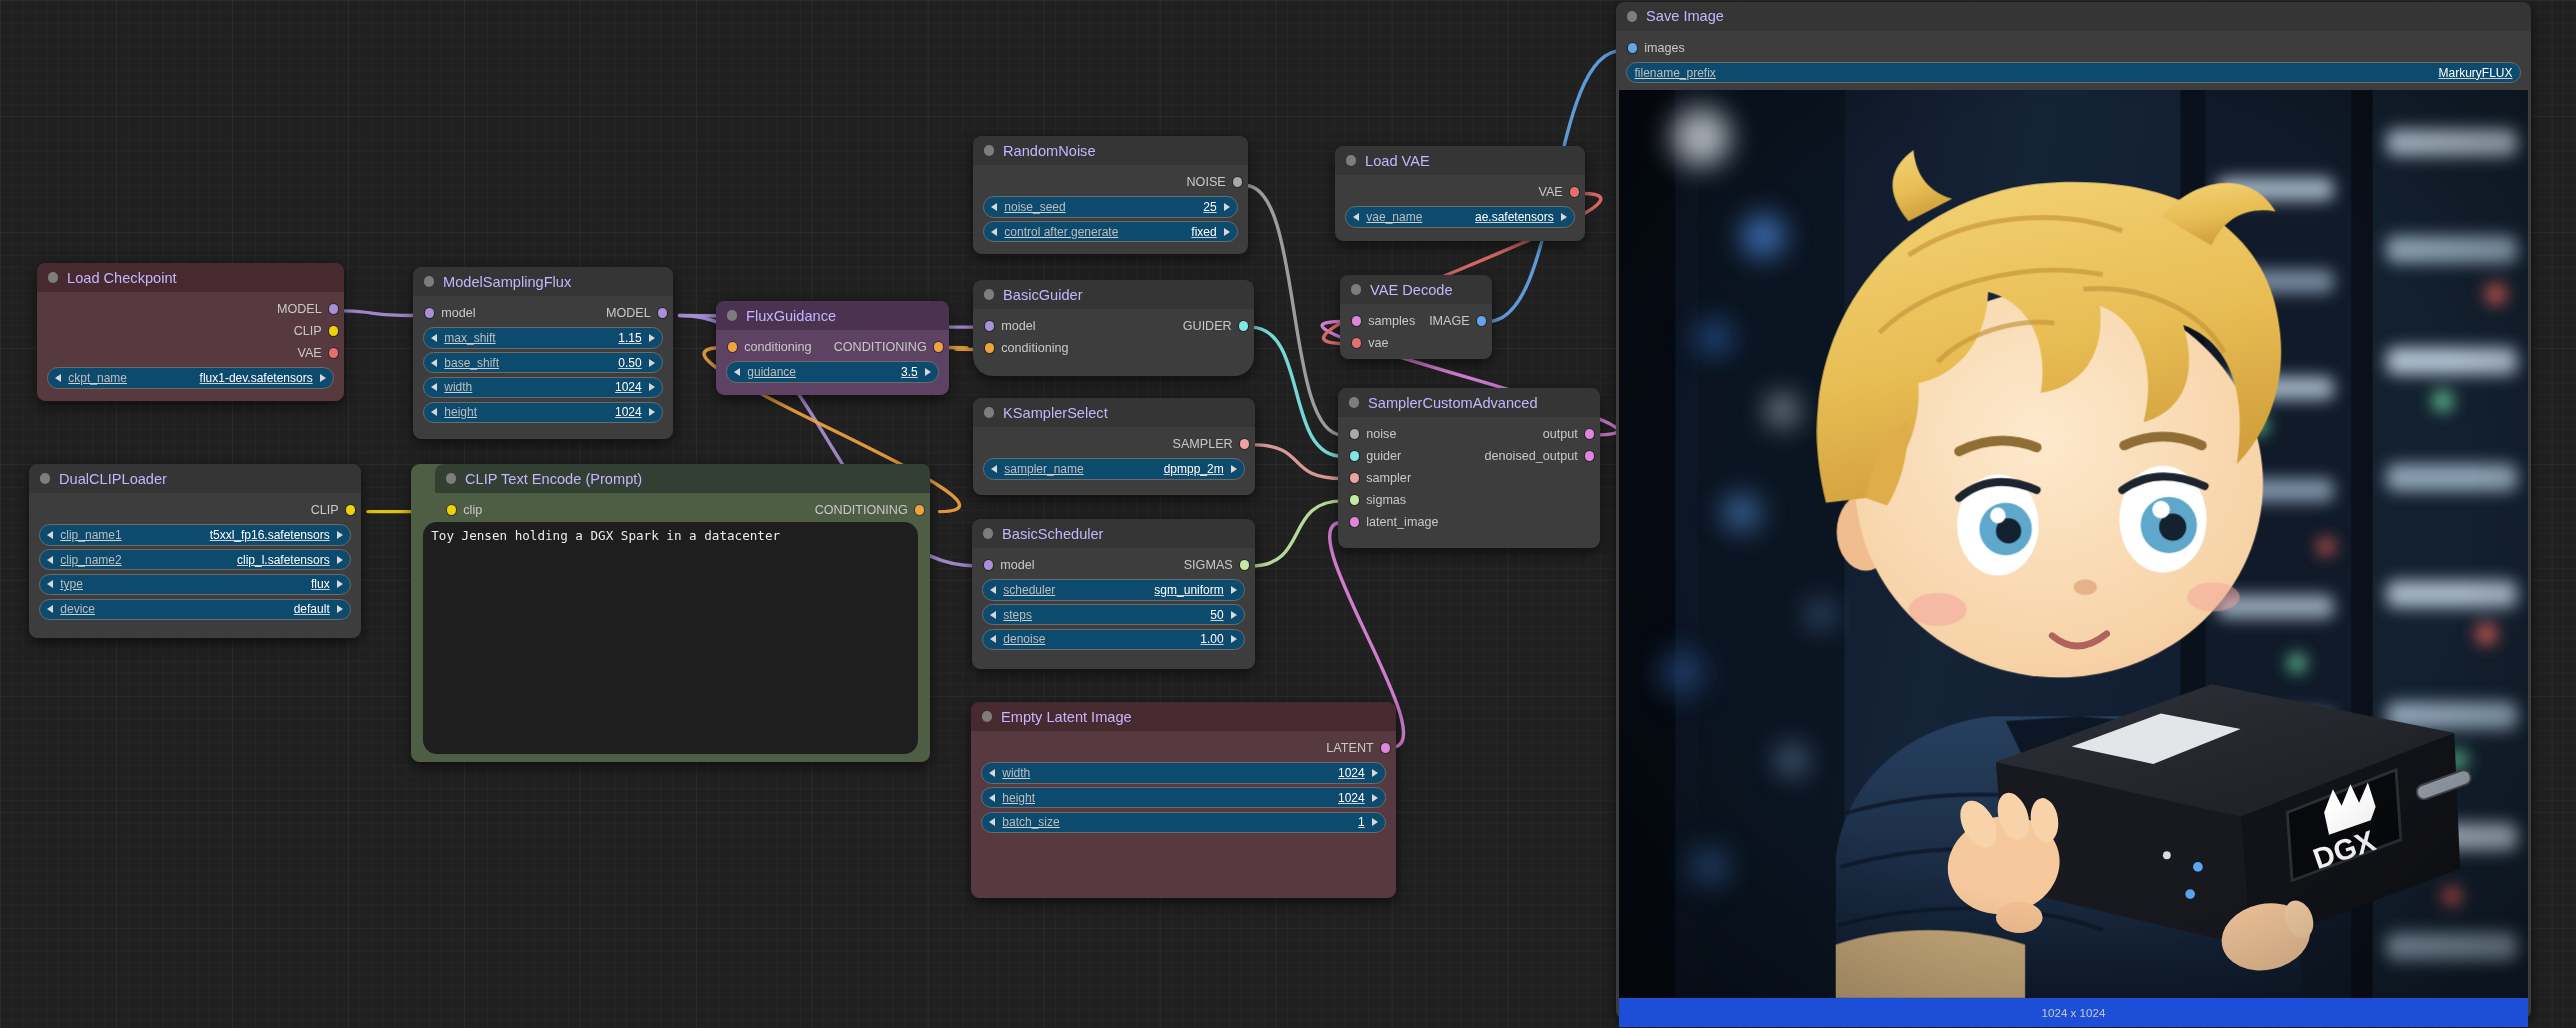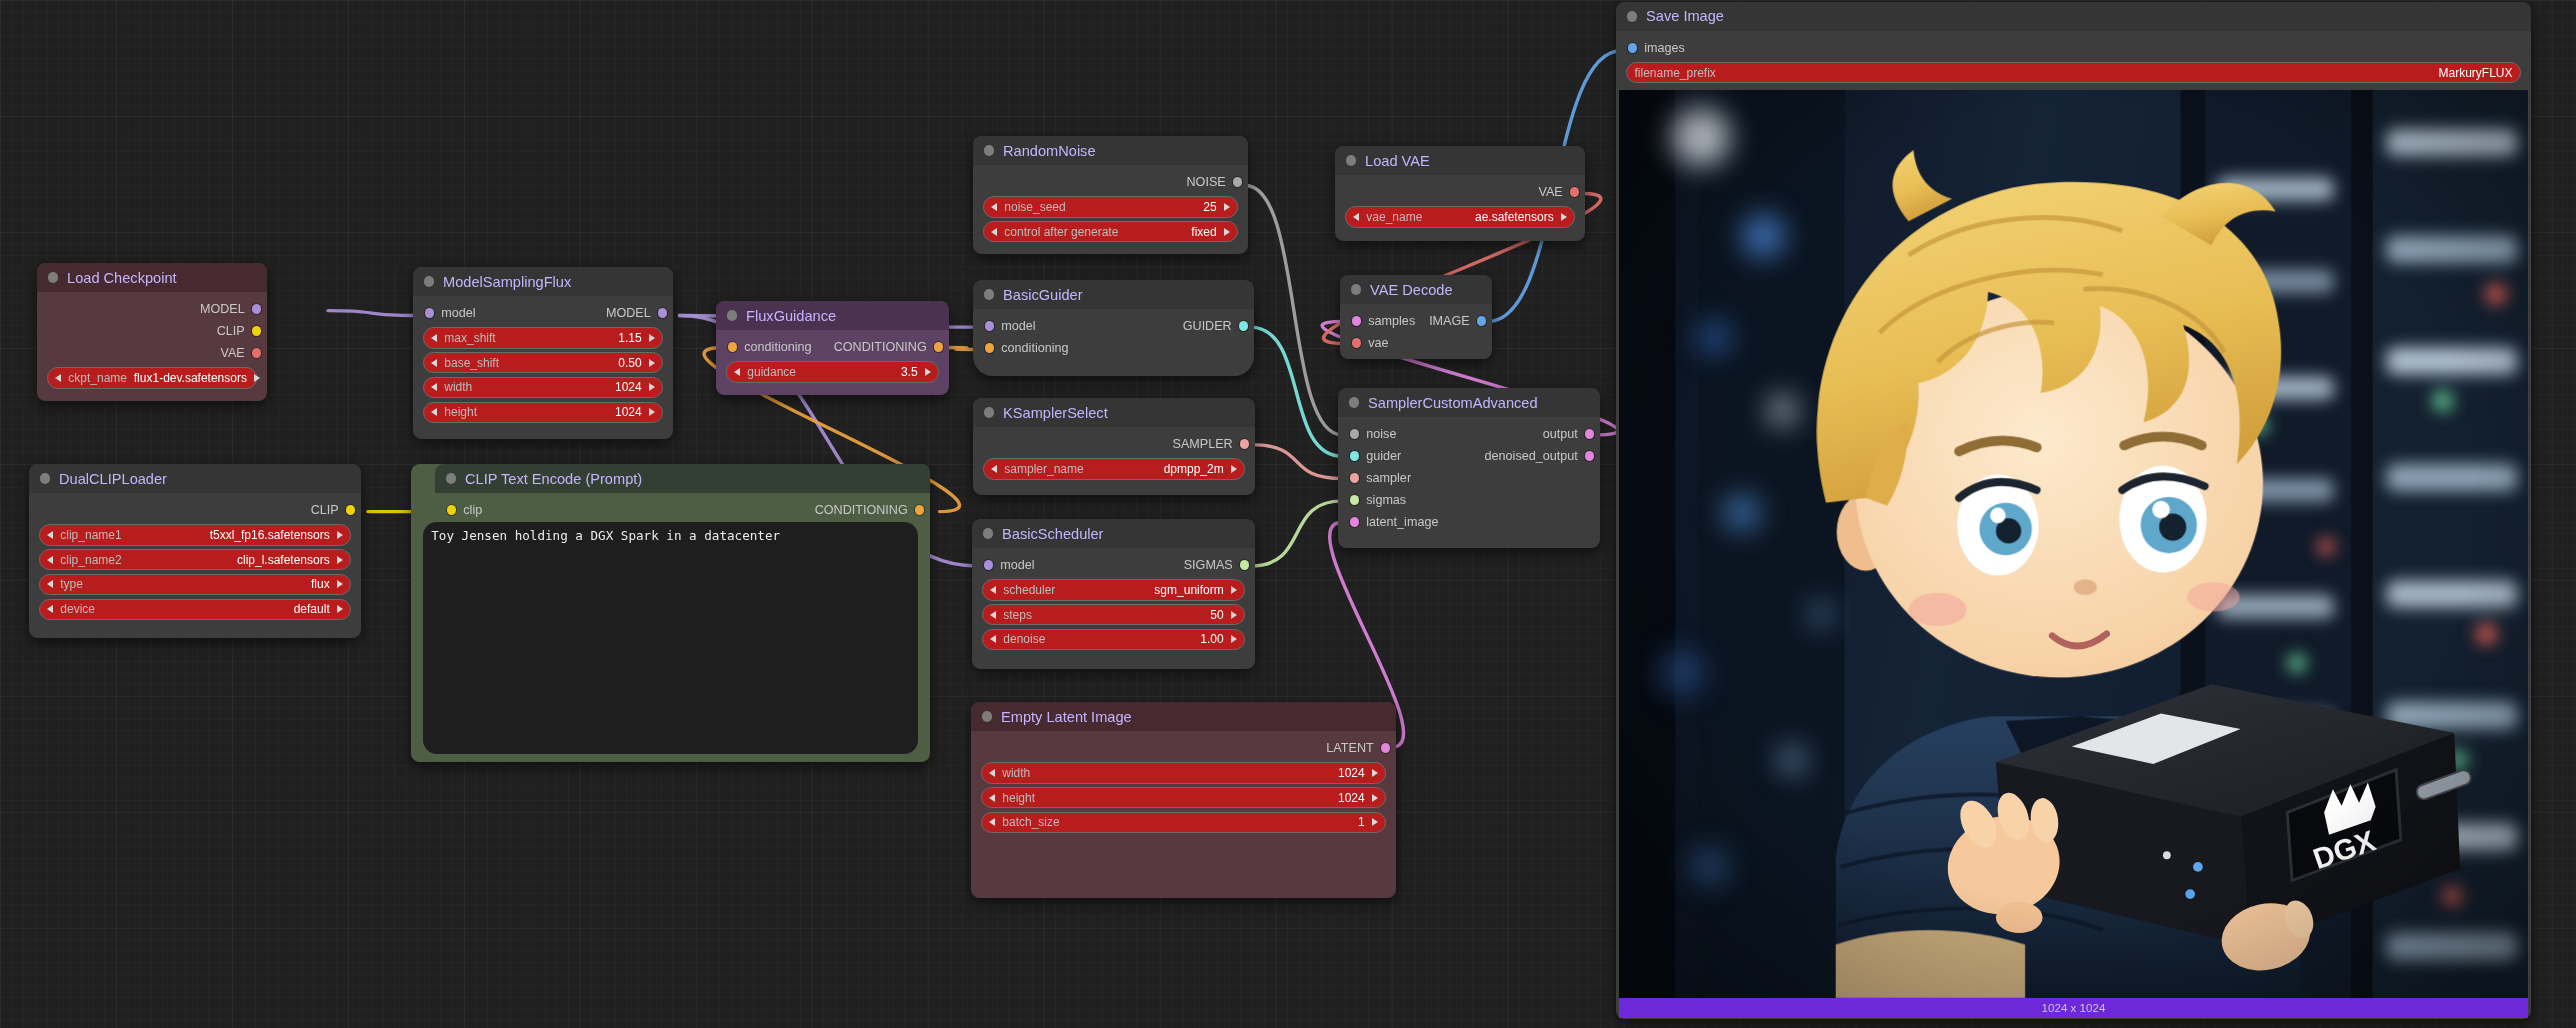--- a/index.html
+++ b/index.html
@@ -19,36 +19,36 @@
     box-shadow:0 4.9px 13.6px rgba(0,0,0,.55);color:#cfcfcf;}
   .nheader{height:29px;border-radius:8.7px 8.7px 0 0;display:flex;align-items:center;
     gap:8.7px;padding:0 10.7px;background:#353535;font-size:14.6px;color:#c4b5fd;white-space:nowrap;overflow:hidden;}
   .tdot{width:10.7px;height:10.7px;border-radius:50%;background:#7d7d7d;flex:0 0 auto;}
   .nbody{padding-top:5.8px;}
   .row{height:22px;display:flex;align-items:center;justify-content:space-between;padding:0 5.8px;font-size:12.6px;margin-left:6px;}
   .row.outonly{justify-content:flex-end;}
   .port{display:flex;align-items:center;gap:6.8px;}
   .dot{width:9.7px;height:9.7px;border-radius:50%;background:#999;flex:0 0 auto;box-shadow:0 0 0 1px rgba(0,0,0,.35);}
   .plabel{color:#c8c8c8;}
-  .widget{height:19.4px;margin:3.4px 9.7px;background:#b91c1c;border:1px solid #6b6b6b;border-radius:10.7px;
-    display:flex;align-items:center;gap:6.8px;padding:0 7.8px;font-size:12px;}
+  .widget{height:19.4px;margin:3.4px 9.7px;background:#0c4a6e;border:1px solid #6b6b6b;border-radius:10.7px;
+    display:flex;align-items:center;gap:6.8px;padding:0 7.8px;font-size:12px;text-decoration:underline;}
   .wlabel{color:#bdbdbd;white-space:nowrap;}
   .wvalue{margin-left:auto;color:#ffffff;white-space:nowrap;}
   .arr{width:0;height:0;display:inline-block;flex:0 0 auto;}
   .arr-l{border-top:4.9px solid transparent;border-bottom:4.9px solid transparent;border-right:6.8px solid #d8d8d8;}
   .arr-r{border-top:4.9px solid transparent;border-bottom:4.9px solid transparent;border-left:6.8px solid #d8d8d8;}
   
   .maroon{background:#573a40;}  .maroon .nheader{background:#472a2f;}
   .purple{background:#5e4263;}  .purple .nheader{background:#4b3251;}
   .green{background:#4e5e44;padding-left:24px;}   .green .nheader{background:#343f34;}
   .prompt-area{position:absolute;left:11.6px;right:11.6px;top:58px;bottom:7.8px;background:#1e1e1e;border-radius:14px;
     padding:5.8px 8.7px;font-family:"DejaVu Sans Mono",monospace;font-size:12.6px;color:#ececec;white-space:pre-wrap;}
   .preview{position:absolute;left:2.9px;right:2.9px;top:88px;height:908px;background:#05080d;overflow:hidden;}
   .preview svg{display:block;width:100%;height:100%;}
-  .caption{position:absolute;left:2.9px;right:2.9px;top:996px;height:20px;background:#6d28d9;
+  .caption{position:absolute;left:2.9px;right:2.9px;top:996px;height:29px;background:#1d4ed8;
     display:flex;align-items:center;justify-content:center;font-size:11.6px;color:#c9c9c9;}
 </style>
 </head>
 <body>
 
 <svg id="wires" width="2576" height="1029" viewBox="0 0 2654 1060">
     <path d="M 338 320 C 398 320, 368 325, 428 325" stroke="#a98fd8" stroke-width="3.5" fill="none" stroke-linecap="round" opacity="0.92"></path>
     <path d="M 379 527 C 439 527, 377 527, 437 527" stroke="#eed309" stroke-width="3.5" fill="none" stroke-linecap="round" opacity="0.92"></path>
     <path d="M 700 325 C 850 325, 857 337, 1007 337" stroke="#a98fd8" stroke-width="3.5" fill="none" stroke-linecap="round" opacity="0.92"></path>
     <path d="M 700 325 C 850 325, 856 583, 1006 583" stroke="#a98fd8" stroke-width="3.5" fill="none" stroke-linecap="round" opacity="0.92"></path>
@@ -57,21 +57,21 @@
     <path d="M 1283 191 C 1343 191, 1323 448, 1383 448" stroke="#a8a8a8" stroke-width="3.5" fill="none" stroke-linecap="round" opacity="0.92"></path>
     <path d="M 1288 337 C 1348 337, 1323 470, 1383 470" stroke="#7de8e3" stroke-width="3.5" fill="none" stroke-linecap="round" opacity="0.92"></path>
     <path d="M 1289 458 C 1349 458, 1323 493, 1383 493" stroke="#eaa3a0" stroke-width="3.5" fill="none" stroke-linecap="round" opacity="0.92"></path>
     <path d="M 1289 583 C 1349 583, 1323 516, 1383 516" stroke="#c5e8a5" stroke-width="3.5" fill="none" stroke-linecap="round" opacity="0.92"></path>
     <path d="M 1433 770 C 1493 770, 1323 538, 1383 538" stroke="#e084de" stroke-width="3.5" fill="none" stroke-linecap="round" opacity="0.92"></path>
     <path d="M 1643 448 C 1784.35 448, 1244.65 331, 1386 331" stroke="#e084de" stroke-width="3.5" fill="none" stroke-linecap="round" opacity="0.92"></path>
     <path d="M 1627 199 C 1759.55 199, 1253.45 354, 1386 354" stroke="#e4706e" stroke-width="3.5" fill="none" stroke-linecap="round" opacity="0.92"></path>
     <path d="M 1533 331 C 1608.9 331, 1595.1 52, 1671 52" stroke="#64a5e8" stroke-width="3.5" fill="none" stroke-linecap="round" opacity="0.92"></path>
   </svg>
 
-<div class="node maroon" style="left:37px;top:263px;width:230px;height:138px;">
+<div class="node maroon" style="left:37px;top:263px;width:307px;height:138px;">
   <div class="nheader">
     <span class="tdot"></span>
     <span>Load Checkpoint</span>
   </div>
   <div class="nbody">
     <div class="row outonly">
         <div class="port">
           <span class="plabel">MODEL</span>
           <span class="dot" style="background: rgb(169, 143, 216);"></span>
         </div>

